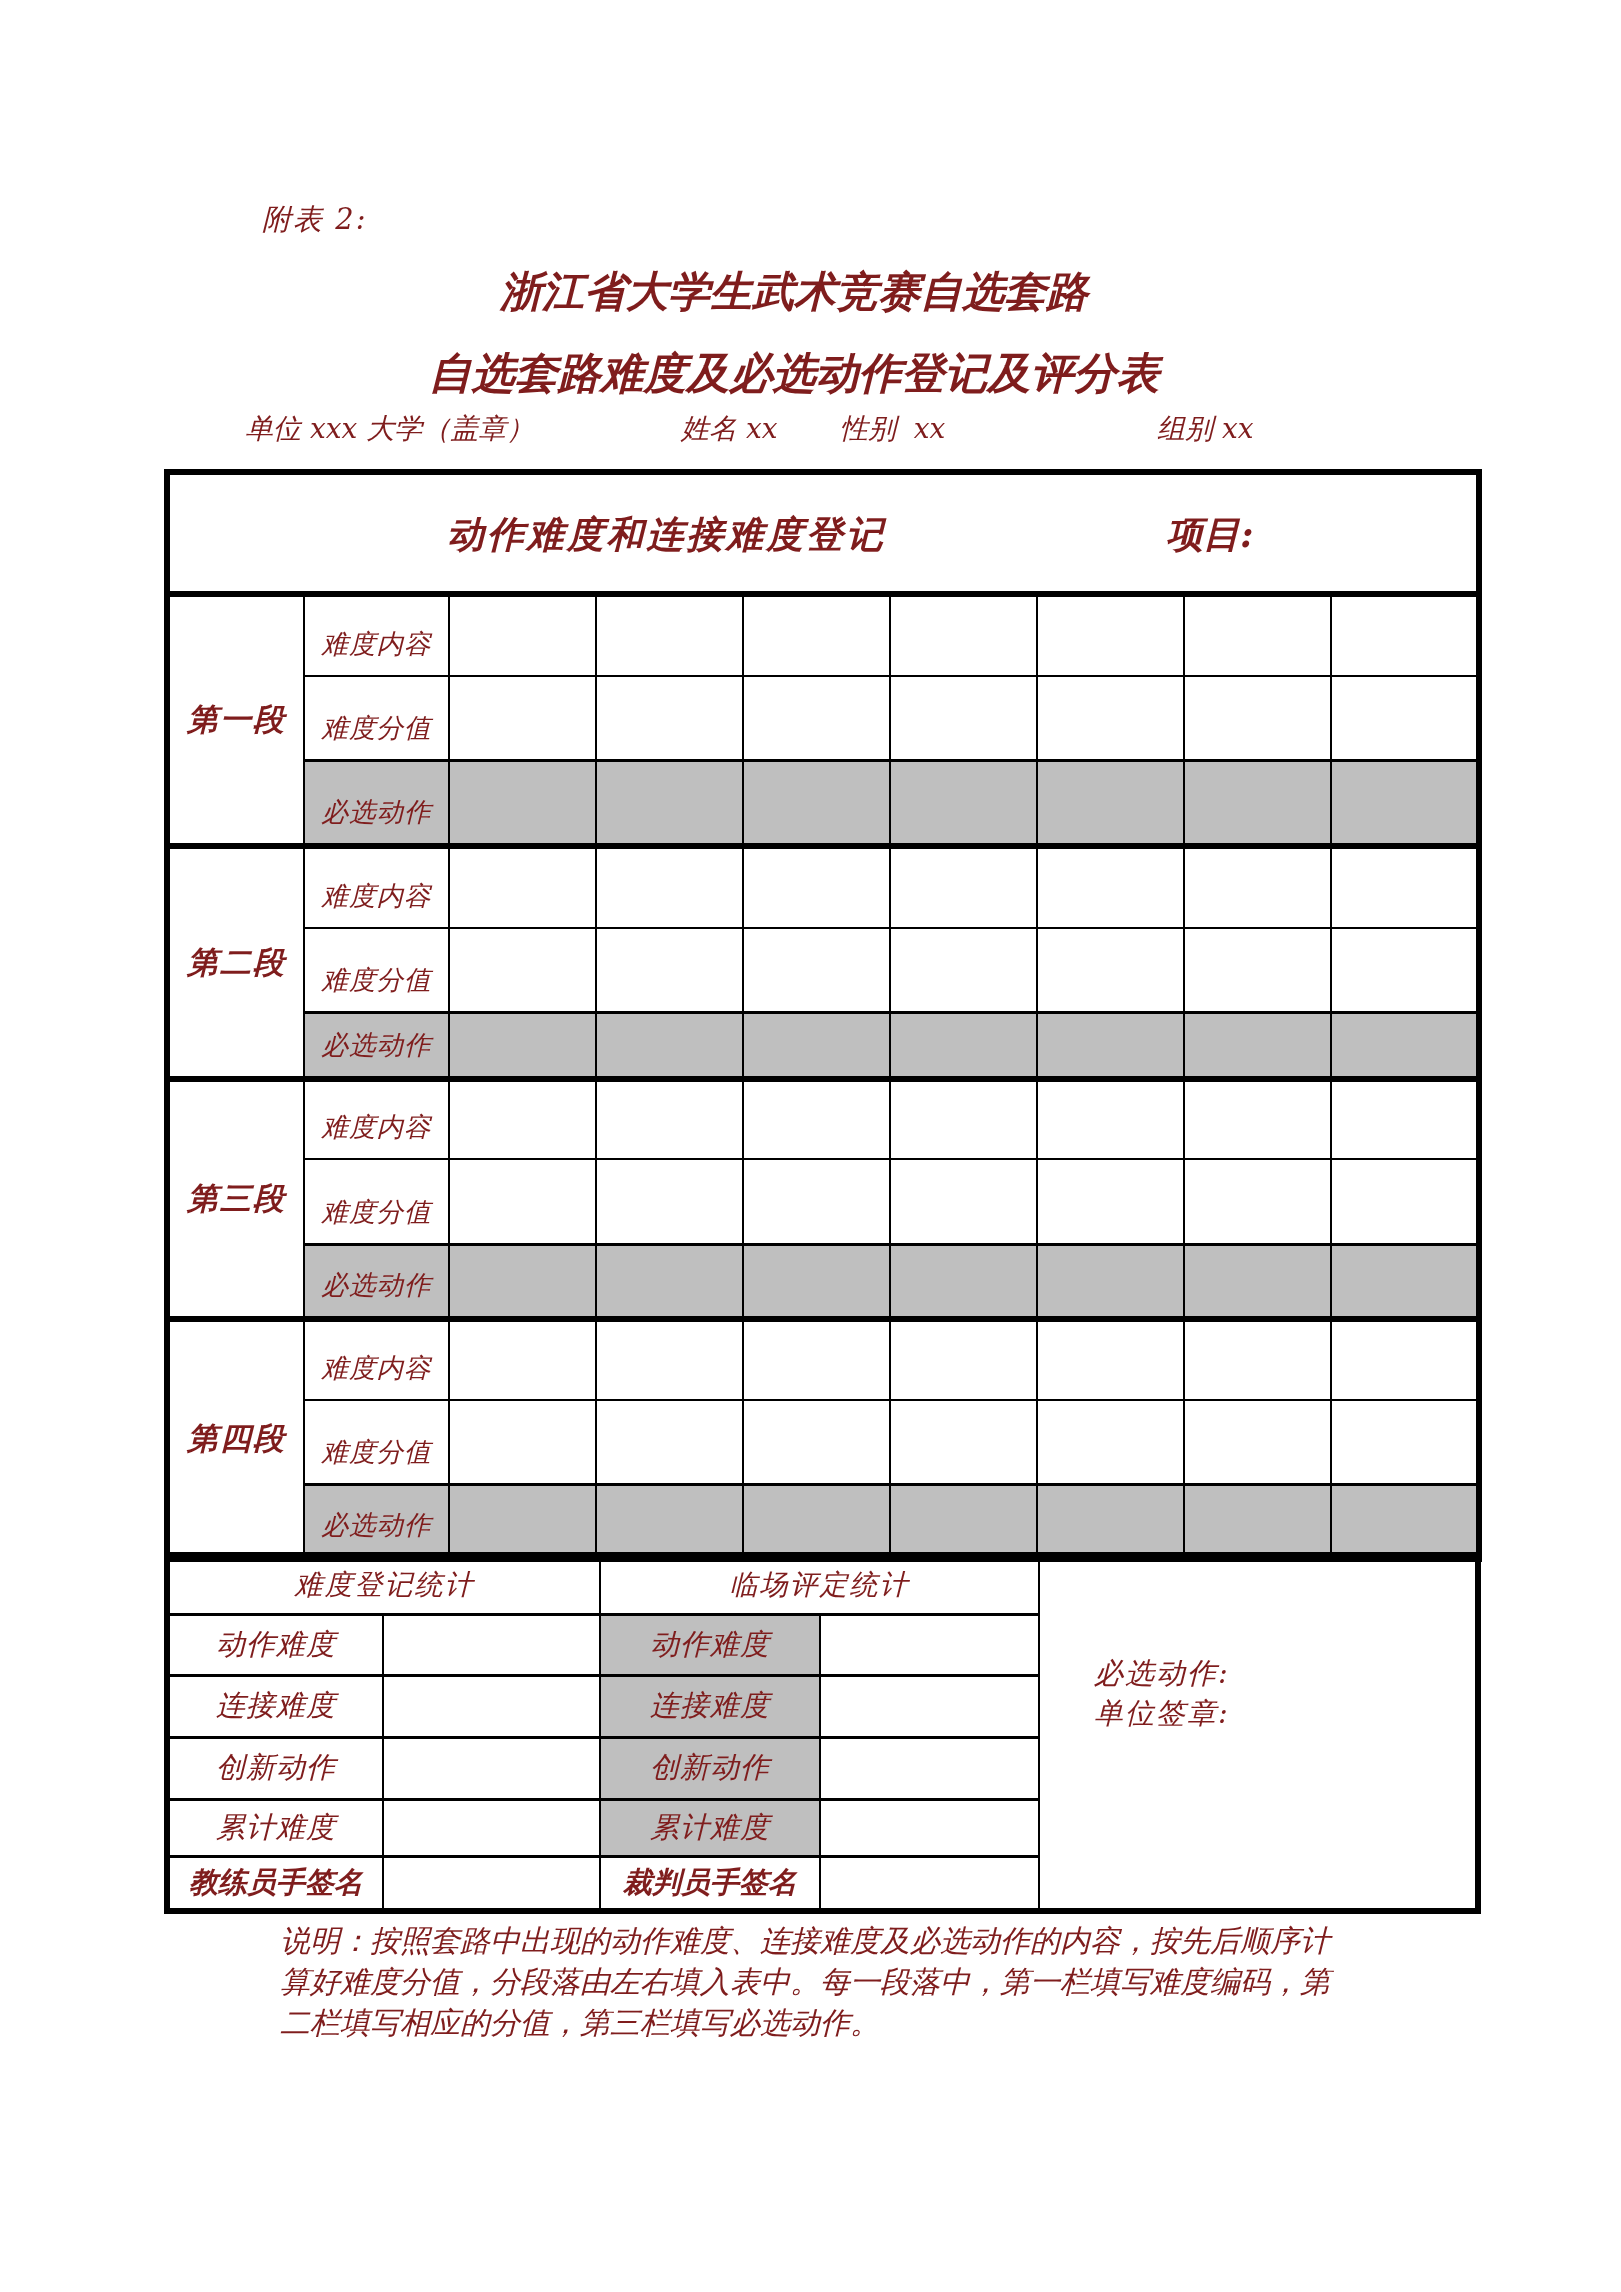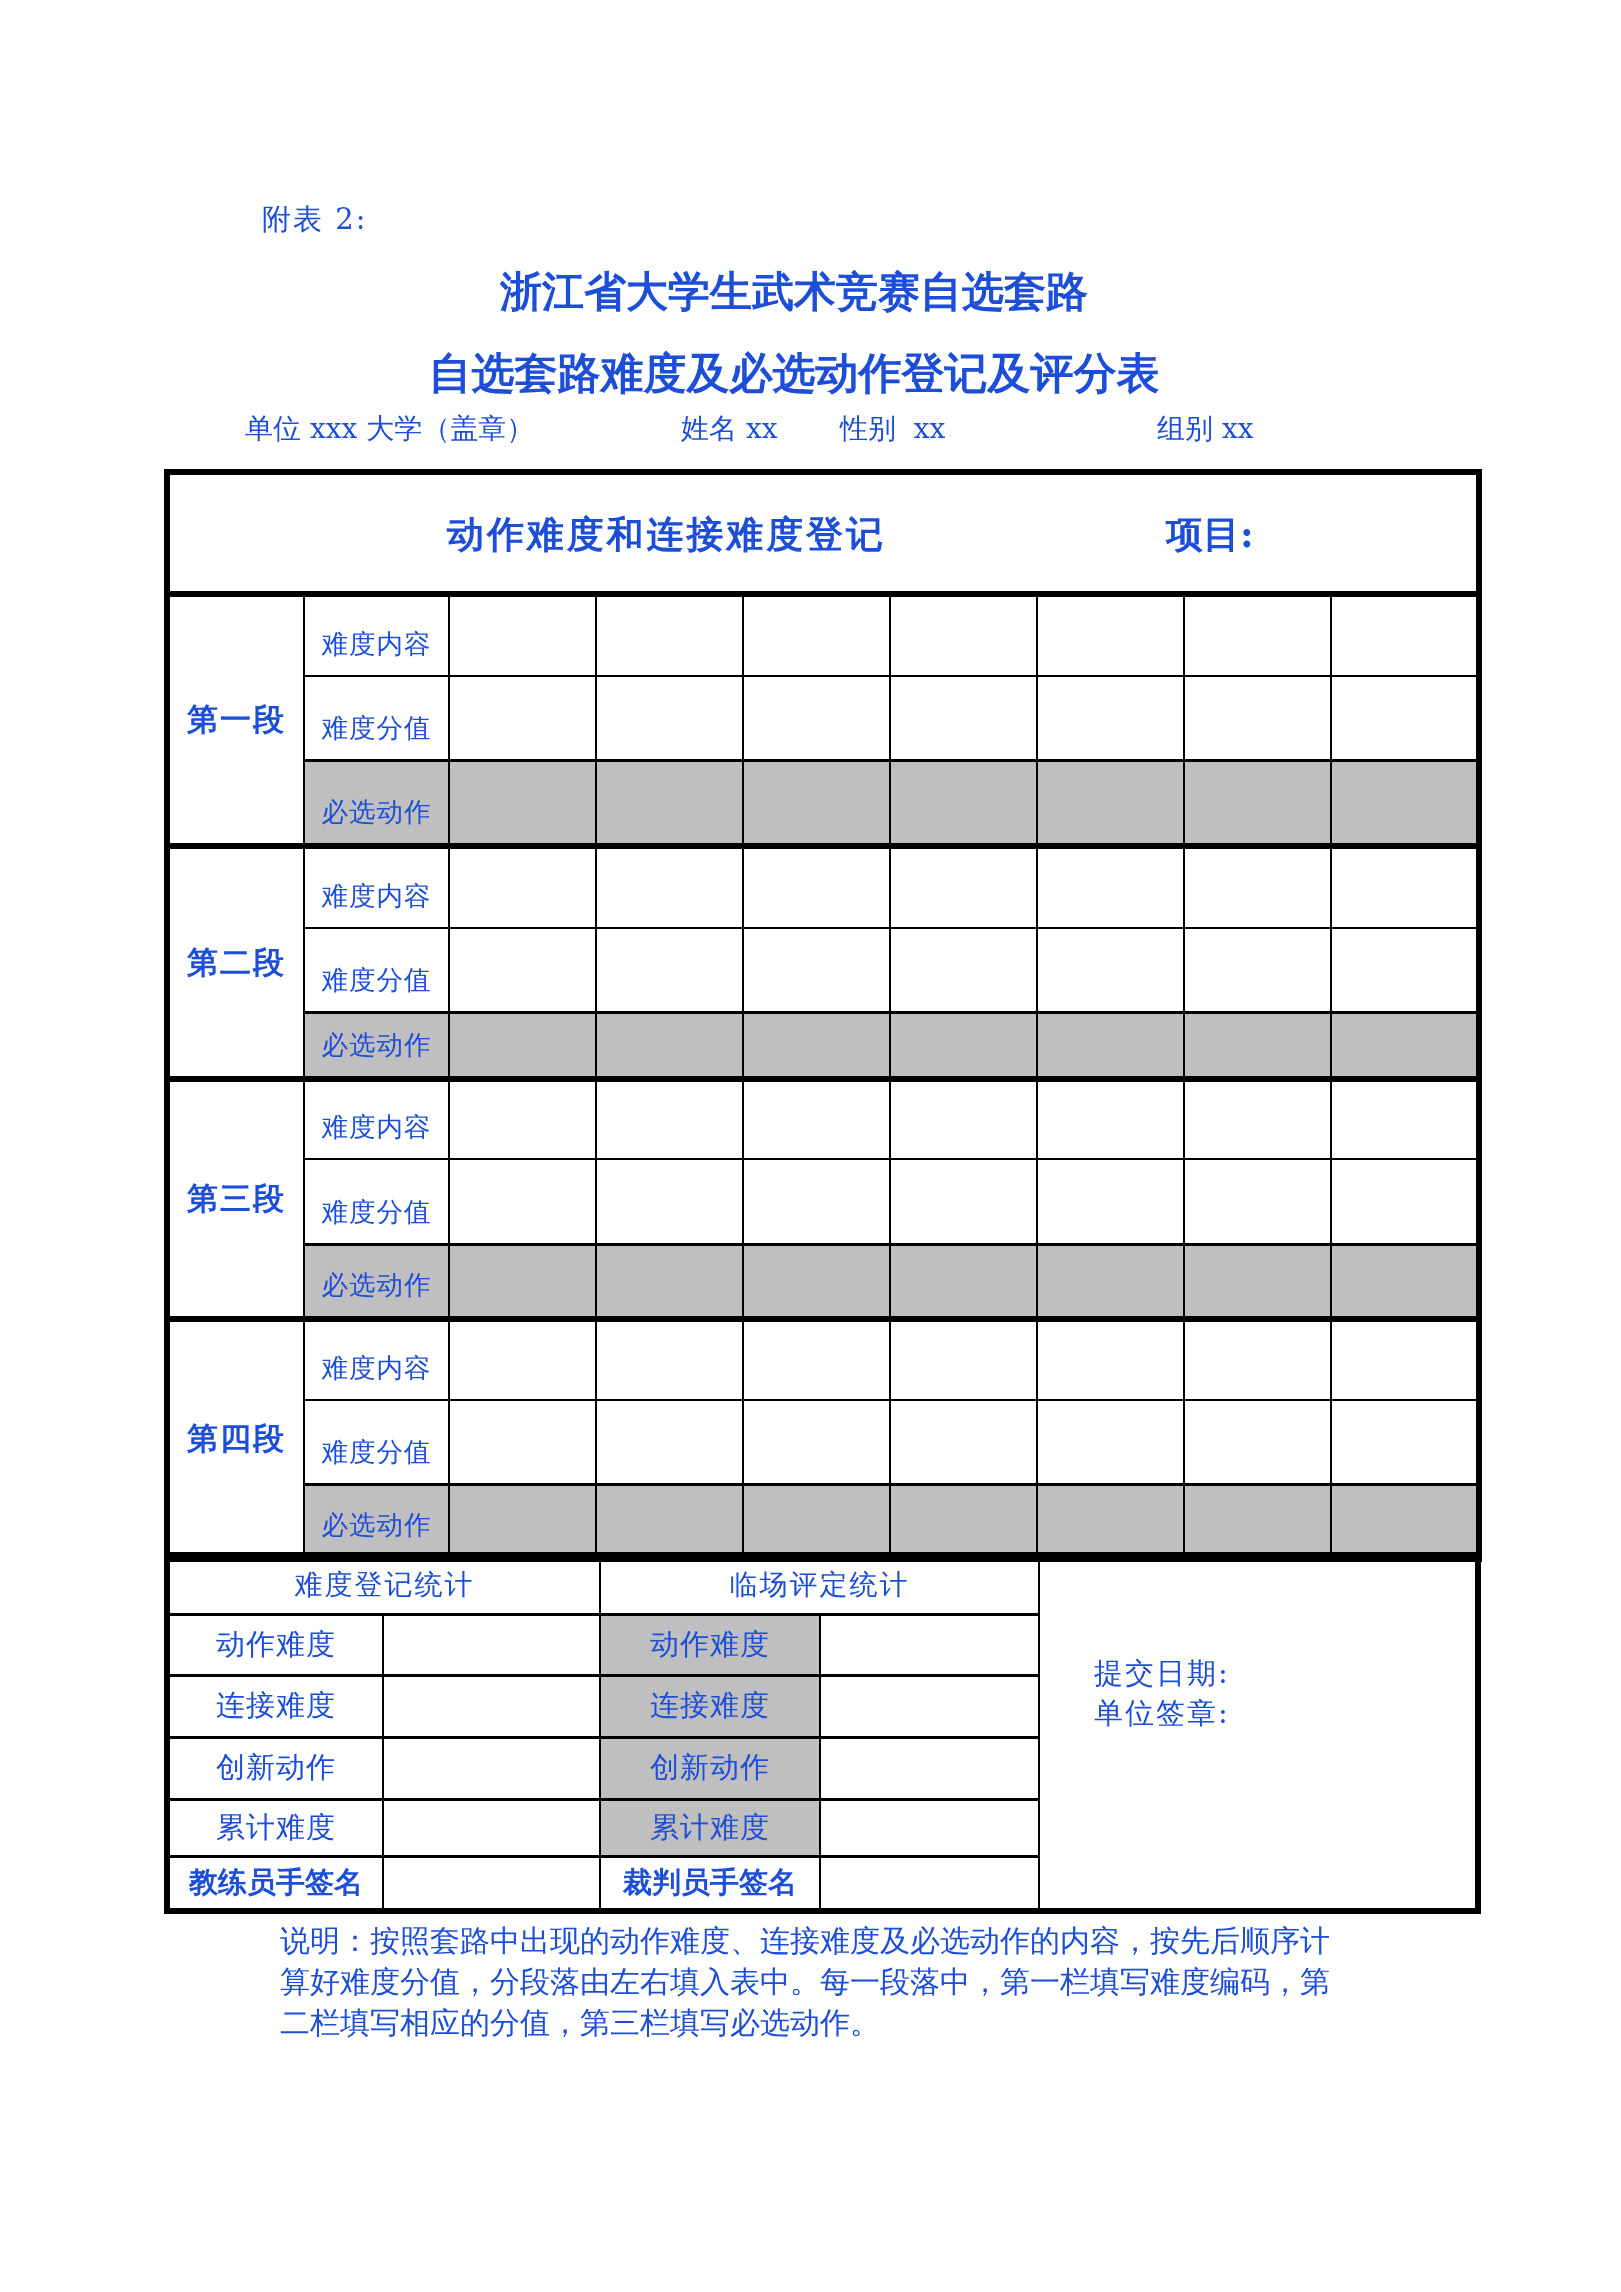--- a/index.html
+++ b/index.html
@@ -1,22 +1,23 @@
 <!DOCTYPE html>
 <html style="--shaded: #bfbfbf;"><head>
 <meta charset="utf-8">
 <style>
   html,body{margin:0;padding:0;background:#888;}
   .page{
     position:relative;
     width:1621px;height:2293px;
     background:#fff;
     font-family:"DejaVu Serif","Liberation Serif",serif;
-    color:#1d4ed8;
+    color:#7f1d1d;
     overflow:hidden;
+    font-style:italic;
   }
   .abs{position:absolute;}
   
   .annex{left:262px;top:200px;font-size:29px;letter-spacing:2px;}
   .title{left:0;width:1588px;text-align:center;
          font-family:"DejaVu Sans","Liberation Sans",sans-serif;font-weight:bold;}
   .title-1{top:264px;font-size:42px;}
   .title-2{top:345px;font-size:43px;}
   .info-line span{position:absolute;top:410px;font-size:28px;white-space:pre;}
   .info-unit{left:245px;}
@@ -238,21 +239,21 @@
         <col style="width:220px">
         <col style="width:219px">
         <col style="width:439px">
     </colgroup>
     <tbody>
         <tr style="height:59px">
       <td class="sh" colspan="2">难度登记统计</td>
       <td class="sh" colspan="2">临场评定统计</td>
       <td class="side" rowspan="6">
         <div class="side-inner">
-          <div class="side-line-1">提交日期:</div>
+          <div class="side-line-1">必选动作:</div>
           <div class="side-line-2">单位签章:</div>
         </div>
       </td>
     </tr>
     <tr style="height:61px">
       <td class="sl">动作难度</td>
       <td></td>
       <td class="sl gcell">动作难度</td>
       <td></td>
     </tr>

